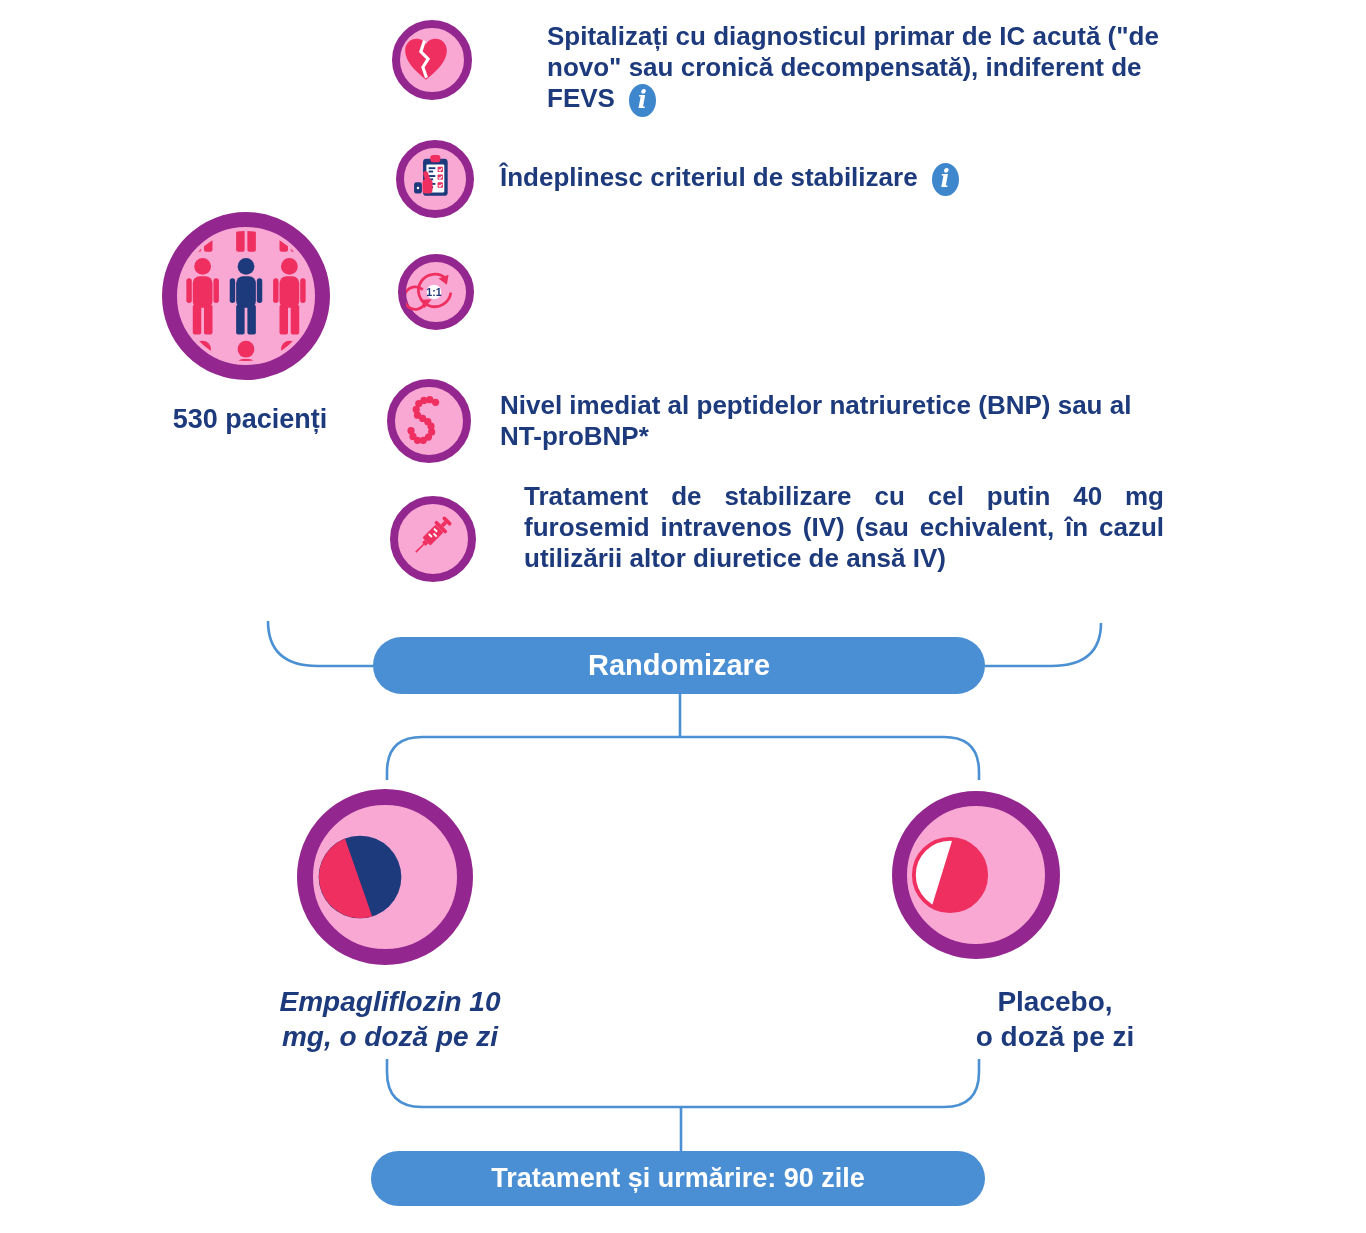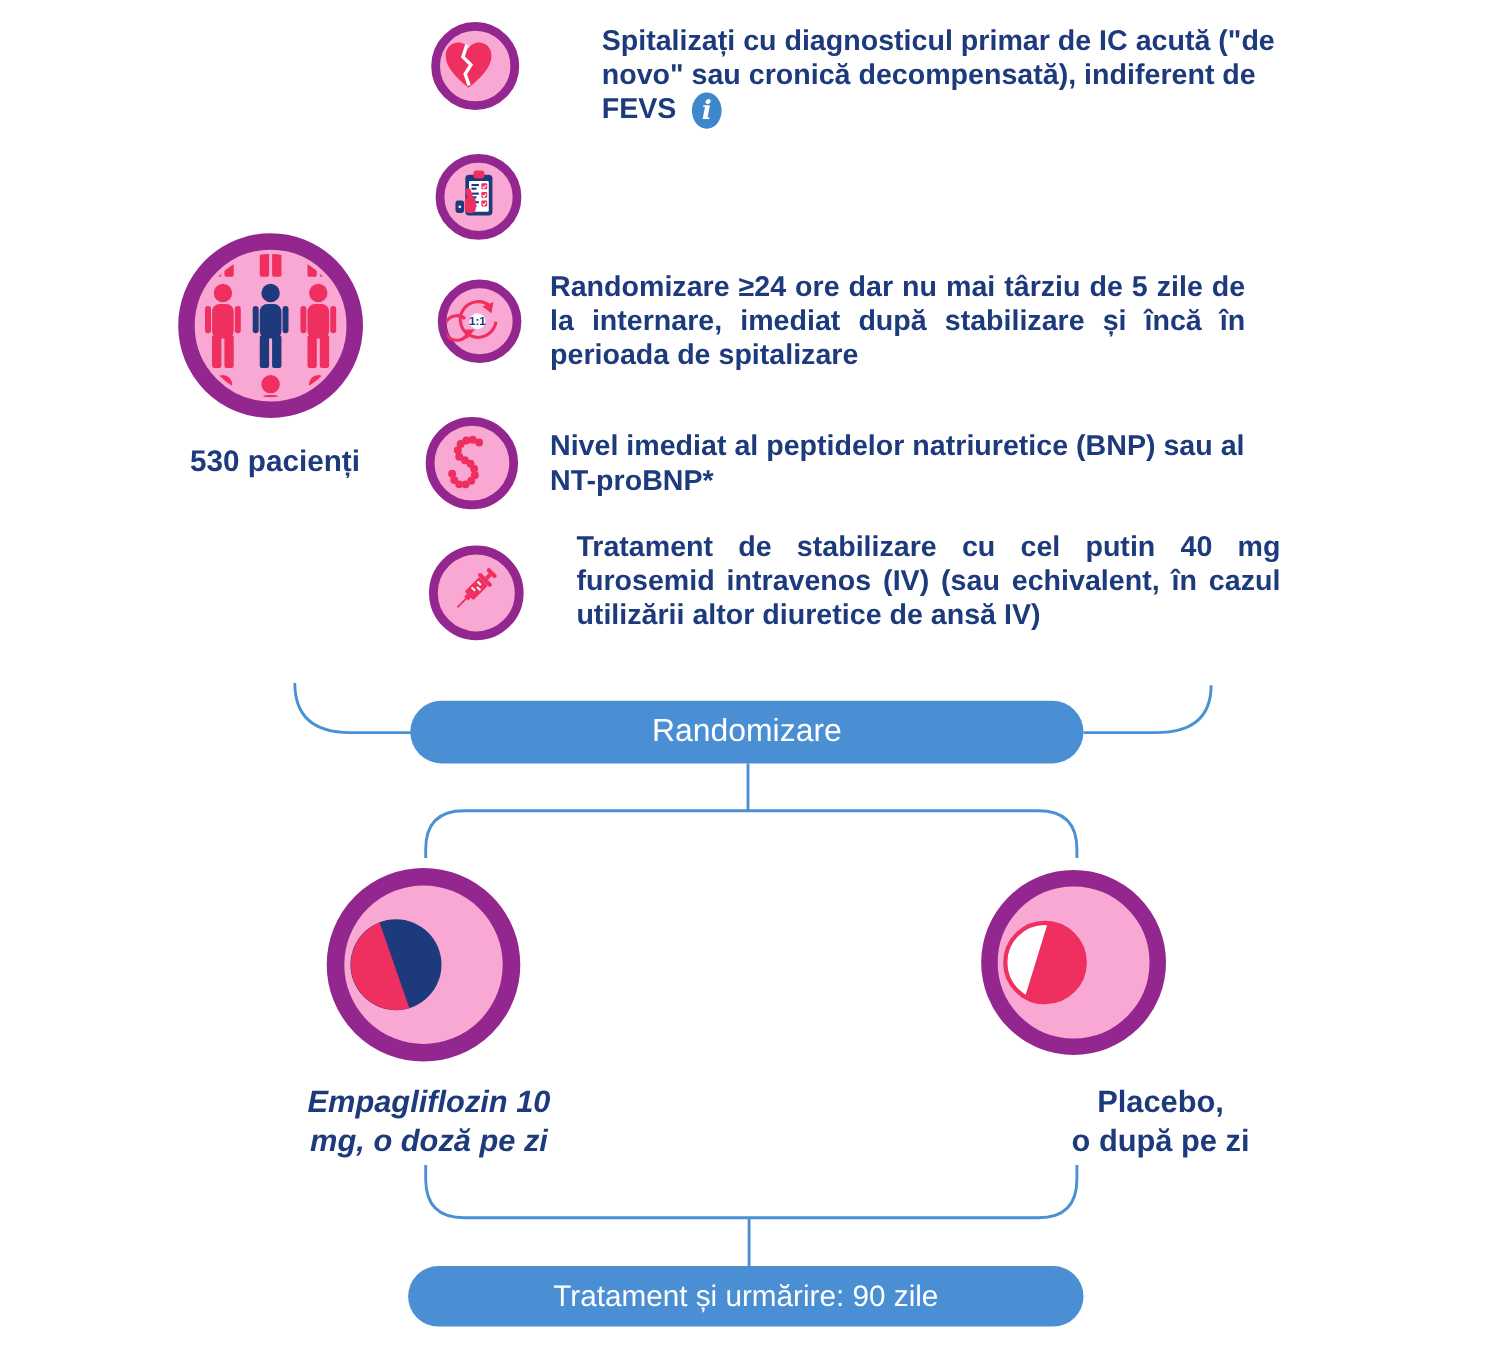--- a/index.html
+++ b/index.html
@@ -23,21 +23,21 @@
   
   .crit-icon{border:8px solid var(--purple);}
   .crit-text{position:absolute;color:var(--navy);font-size:26px;font-weight:700;line-height:31px;}
   .crit-text.justify{text-align:justify;text-align-last:left;}
   .info-badge{display:inline-flex;align-items:center;justify-content:center;
     width:27px;height:33px;border-radius:50%;background:var(--info);color:#fff;
     font-family:"DejaVu Serif",serif;font-style:italic;font-weight:700;font-size:24px;
     vertical-align:middle;margin-left:14px;line-height:1;}
 
   
-  .pill{position:absolute;background:var(--blue);color:#fff;font-weight:400;
+  .pill{position:absolute;background:var(--blue);color:#fff;font-weight:700;
     display:flex;align-items:center;justify-content:center;text-align:right;}
   .pill-rand{left:373px;top:637px;width:612px;height:57px;border-radius:29px;font-size:29px;}
   .pill-follow{left:371px;top:1151px;width:614px;height:55px;border-radius:28px;font-size:27px;}
 
   
   .arm-circle-left{left:297px;top:789px;width:176px;height:176px;border:16px solid var(--purple);}
   .arm-circle-right{left:892px;top:791px;width:168px;height:168px;border:15px solid var(--purple);}
   .arm-label{position:absolute;text-align:center;color:var(--navy);font-size:28px;font-weight:700;line-height:35px;}
   .arm-label-left{left:235px;top:984px;width:310px;font-style:italic;}
   .arm-label-right{left:900px;top:984px;width:310px;}
@@ -118,33 +118,33 @@
           <rect class="f-navy" x="44" y="63" width="8" height="3.4"></rect>
         <rect class="f-pink" x="60" y="56" width="9.5" height="9.5" rx="1.5"></rect>
           <path class="s-white" stroke-width="2" d="M62,61 l2.2,2.6 l3.6,-4.6"></path>
       </g>
       <rect class="f-navy" x="18" y="56" width="14" height="20" rx="4"></rect>
       <circle class="f-white" cx="25" cy="66" r="2.2"></circle>
       <rect class="f-pink" x="33" y="50" width="18" height="26" rx="7"></rect>
       <rect class="f-pink" x="36" y="36" width="9" height="20" rx="4.5" transform="rotate(-18 40 46)"></rect>
     </svg>
   </div>
+  <div class="crit-text" style="left:500px;top:162px;width:640px;">
+    <span>Îndeplinesc criteriul de stabilizare</span><span class="info-badge">i</span>
+  </div>
 
   <div class="ring crit-icon" style="left:398px;top:254px;width:76px;height:76px;">
     <svg width="56" height="56" viewBox="0 0 100 100">
       <path class="s-pink" stroke-width="5" d="M72,27 A29,29 0 1 0 80,51"></path>
       <polygon class="f-pink" points="76,19 58,26 73,37"></polygon>
       <path class="s-pink" stroke-width="5" d="M34,71 A20,20 0 1 1 30,46"></path>
       <polygon class="f-pink" points="27,64 46,63 33,79"></polygon>
       <circle class="f-white" cx="50" cy="50" r="13"></circle>
       <text x="50" y="57" text-anchor="middle" font-size="19" font-weight="bold" fill="var(--navy)" font-family="Liberation Sans, sans-serif">1:1</text>
     </svg>
-  </div>
-  <div class="crit-text justify" style="left:500px;top:245px;width:632px;">
-    <span>Randomizare ≥24 ore dar nu mai târziu de 5 zile de la internare, imediat după stabilizare și încă în perioada de spitalizare</span>
   </div>
 
   <div class="ring crit-icon" style="left:387px;top:379px;width:84px;height:84px;">
     <svg width="54" height="58" viewBox="0 0 80 90">
       <g class="f-pink">
         <circle cx="61" cy="16" r="5.6"></circle>
           <circle cx="52" cy="12" r="5.6"></circle>
           <circle cx="43" cy="13" r="5.6"></circle>
         <circle cx="35" cy="18" r="5.6"></circle>
           <circle cx="31" cy="27" r="5.6"></circle>
@@ -199,18 +199,18 @@
 
   <div class="ring arm-circle-right">
     <svg width="86" height="86" viewBox="0 0 100 100">
       <circle class="f-pink" cx="50" cy="50" r="42"></circle>
       <path class="f-white" d="M53,8 A42,42 0 0 0 29,86 Z"></path>
       <circle class="s-pink" stroke-width="4.5" cx="50" cy="50" r="42"></circle>
     </svg>
   </div>
   <div class="arm-label arm-label-right">
     <div>Placebo,</div>
-    <div>o după pe zi</div>
+    <div>o doză pe zi</div>
   </div>
 
   <div class="pill pill-follow">Tratament și urmărire: 90 zile</div>
 
 </div>
 
 </body></html>

